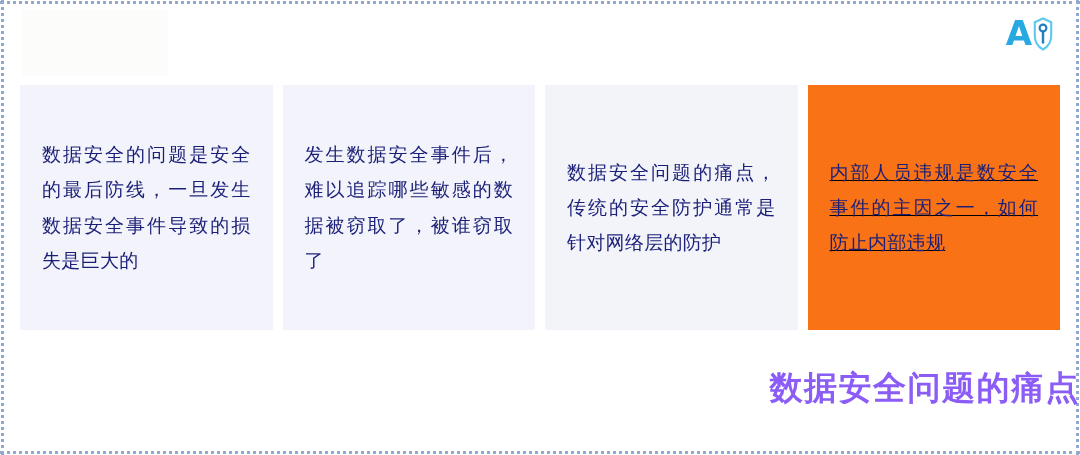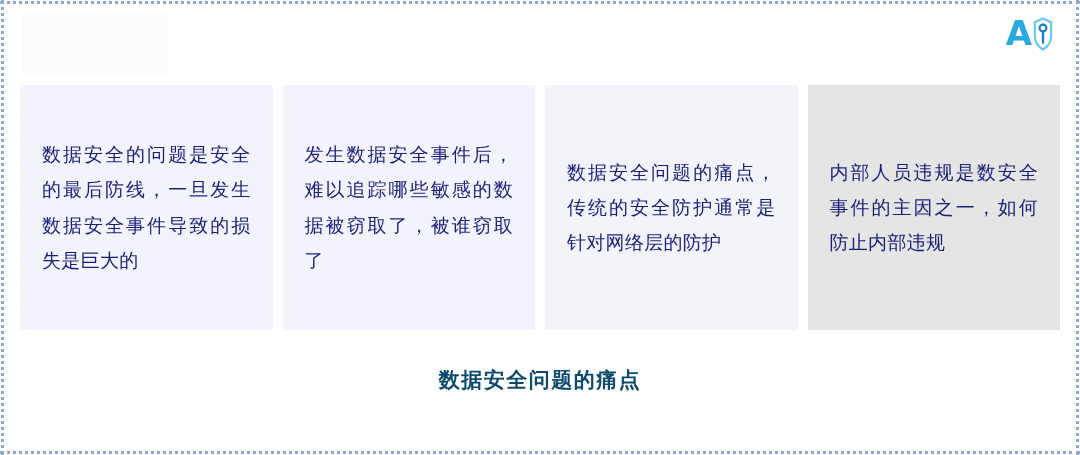--- a/index.html
+++ b/index.html
@@ -90,45 +90,45 @@
   }
   .card {
     flex: 1 1 0;
     background: #f3f4fb;
     box-sizing: border-box;
     padding: 0 22px;
     display: flex;
     align-items: center;
   }
   .card:nth-child(3) { background: #f2f4fa; }
-  .card:nth-child(4) { background: #e5e5e5; }
+  .card:nth-child(4) { background: #f97316; text-decoration: underline; }
 
   .card-text {
     font-family: "DejaVu Sans", "Liberation Sans", sans-serif;
     font-size: 19px;
     line-height: 1.85;
     color: #1b1f77;
     font-weight: 500;
     letter-spacing: 0.3px;
     text-align: justify;
     word-break: break-all;
     margin: 0;
   }
 
   
   .slide-title {
     position: absolute;
     left: 0;
     right: 0;
     top: 366px;
-    text-align: center;
+    text-align: right;
     font-family: "DejaVu Sans", "Liberation Sans", sans-serif;
-    font-size: 21px;
+    font-size: 33px;
     font-weight: 700;
-    color: #0c4a6e;
+    color: #8b5cf6;
     letter-spacing: 1.5px;
   }
 </style>
 </head>
 <body>
 
 <div class="slide">
 
   <div class="frame-edge frame-top"></div>
   <div class="frame-edge frame-bottom"></div>

